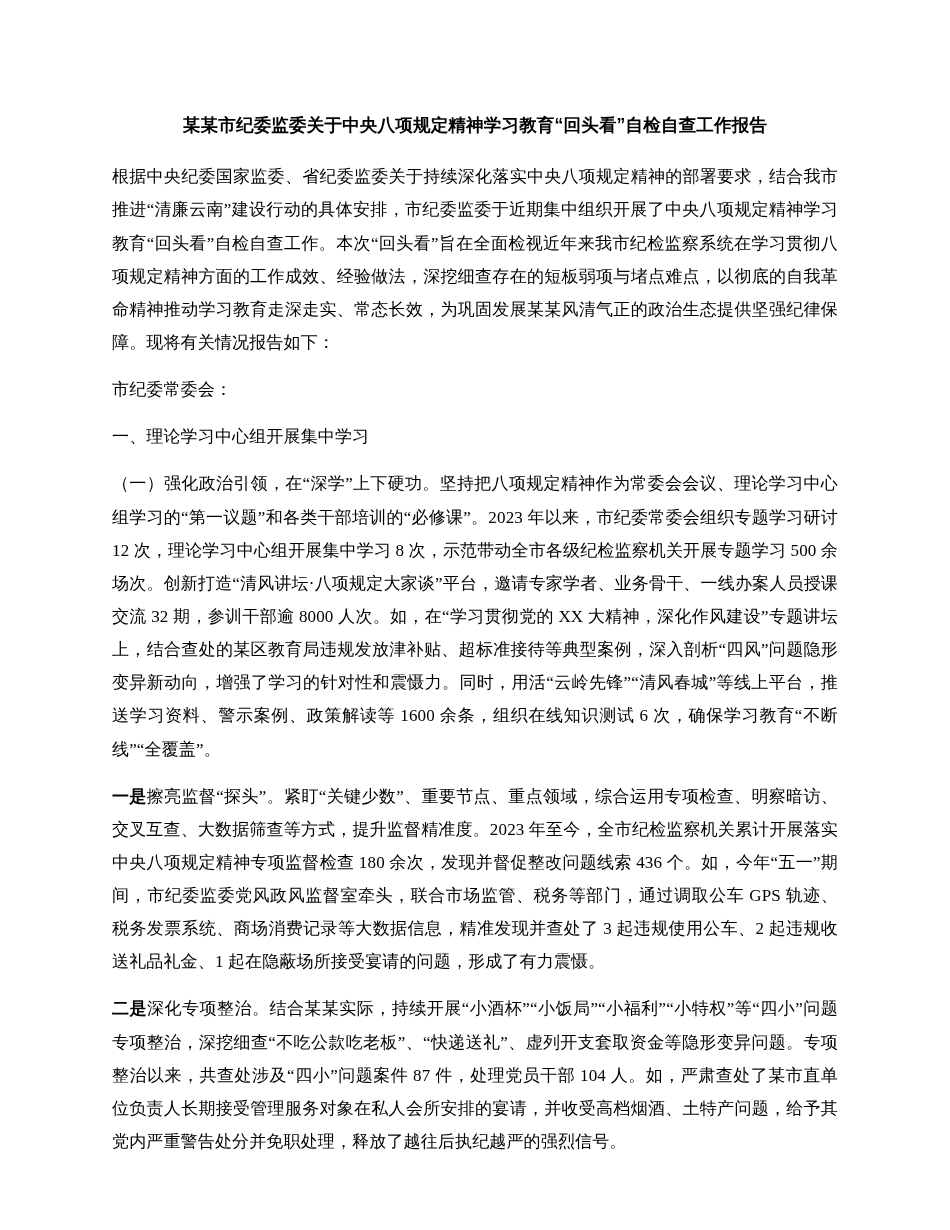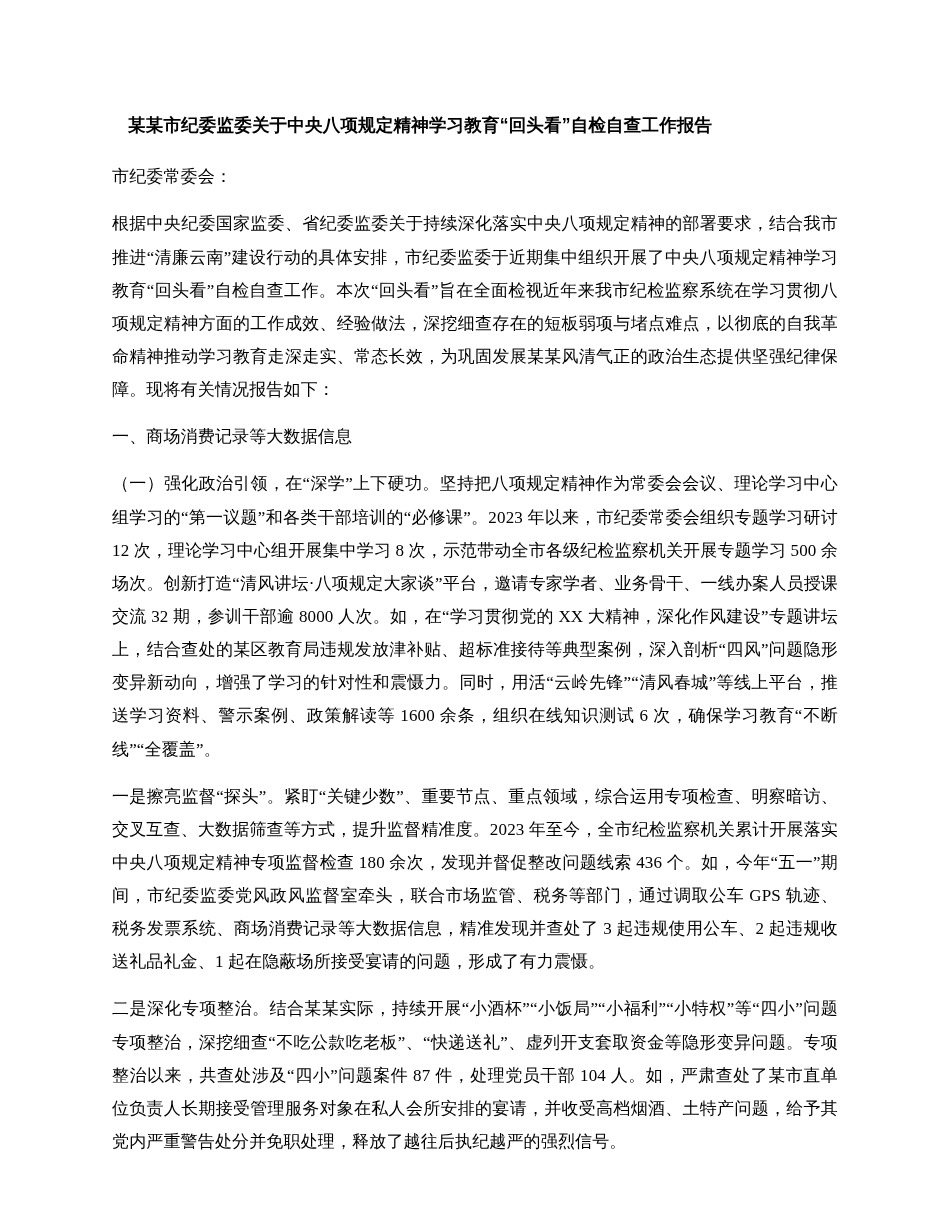--- a/index.html
+++ b/index.html
@@ -19,54 +19,55 @@
     box-sizing: border-box;
     padding: 112px 112px 40px 112px;
     background: #ffffff;
   }
   .doc-title {
     font-family: "Liberation Sans", sans-serif;
     font-weight: bold;
     font-size: 17.5px;
     line-height: 1.5;
     letter-spacing: 0.2px;
-    margin: 0 0 22px 16px;
+    margin: 0 0 22px 0;
     color: #000;
+    text-align: center;
   }
   p.para {
     font-size: 17px;
     line-height: 1.95;
     margin: 0 0 14px 0;
     text-align: justify;
     text-justify: inter-ideograph;
     letter-spacing: 0.15px;
   }
   .strong-lead {
     font-family: "Liberation Sans", sans-serif;
-    font-weight: normal;
+    font-weight: bold;
   }
   .section-head {
     font-size: 17px;
     line-height: 1.95;
     margin: 0 0 14px 0;
     letter-spacing: 0.15px;
   }
 </style>
 </head>
 <body>
 
 <div class="page">
 
   <h1 class="doc-title">某某市纪委监委关于中央八项规定精神学习教育“回头看”自检自查工作报告</h1>
 
+  <p class="para">根据中央纪委国家监委、省纪委监委关于持续深化落实中央八项规定精神的部署要求，结合我市推进“清廉云南”建设行动的具体安排，市纪委监委于近期集中组织开展了中央八项规定精神学习教育“回头看”自检自查工作。本次“回头看”旨在全面检视近年来我市纪检监察系统在学习贯彻八项规定精神方面的工作成效、经验做法，深挖细查存在的短板弱项与堵点难点，以彻底的自我革命精神推动学习教育走深走实、常态长效，为巩固发展某某风清气正的政治生态提供坚强纪律保障。现将有关情况报告如下：</p>
+
   <p class="para">市纪委常委会：</p>
 
-  <p class="para">根据中央纪委国家监委、省纪委监委关于持续深化落实中央八项规定精神的部署要求，结合我市推进“清廉云南”建设行动的具体安排，市纪委监委于近期集中组织开展了中央八项规定精神学习教育“回头看”自检自查工作。本次“回头看”旨在全面检视近年来我市纪检监察系统在学习贯彻八项规定精神方面的工作成效、经验做法，深挖细查存在的短板弱项与堵点难点，以彻底的自我革命精神推动学习教育走深走实、常态长效，为巩固发展某某风清气正的政治生态提供坚强纪律保障。现将有关情况报告如下：</p>
-
-  <p class="section-head">一、商场消费记录等大数据信息</p>
+  <p class="section-head">一、理论学习中心组开展集中学习</p>
 
 
   <p class="para">（一）强化政治引领，在“深学”上下硬功。坚持把八项规定精神作为常委会会议、理论学习中心组学习的“第一议题”和各类干部培训的“必修课”。2023 年以来，市纪委常委会组织专题学习研讨 12 次，理论学习中心组开展集中学习 8 次，示范带动全市各级纪检监察机关开展专题学习 500 余场次。创新打造“清风讲坛·八项规定大家谈”平台，邀请专家学者、业务骨干、一线办案人员授课交流 32 期，参训干部逾 8000 人次。如，在“学习贯彻党的 XX 大精神，深化作风建设”专题讲坛上，结合查处的某区教育局违规发放津补贴、超标准接待等典型案例，深入剖析“四风”问题隐形变异新动向，增强了学习的针对性和震慑力。同时，用活“云岭先锋”“清风春城”等线上平台，推送学习资料、警示案例、政策解读等 1600 余条，组织在线知识测试 6 次，确保学习教育“不断线”“全覆盖”。</p>
 
 
   <p class="para"><span class="strong-lead">一是</span><span>擦亮监督“探头”。紧盯“关键少数”、重要节点、重点领域，综合运用专项检查、明察暗访、交叉互查、大数据筛查等方式，提升监督精准度。2023 年至今，全市纪检监察机关累计开展落实中央八项规定精神专项监督检查 180 余次，发现并督促整改问题线索 436 个。如，今年“五一”期间，市纪委监委党风政风监督室牵头，联合市场监管、税务等部门，通过调取公车 GPS 轨迹、税务发票系统、商场消费记录等大数据信息，精准发现并查处了 3 起违规使用公车、2 起违规收送礼品礼金、1 起在隐蔽场所接受宴请的问题，形成了有力震慑。</span></p>
 
   <p class="para"><span class="strong-lead">二是</span><span>深化专项整治。结合某某实际，持续开展“小酒杯”“小饭局”“小福利”“小特权”等“四小”问题专项整治，深挖细查“不吃公款吃老板”、“快递送礼”、虚列开支套取资金等隐形变异问题。专项整治以来，共查处涉及“四小”问题案件 87 件，处理党员干部 104 人。如，严肃查处了某市直单位负责人长期接受管理服务对象在私人会所安排的宴请，并收受高档烟酒、土特产问题，给予其党内严重警告处分并免职处理，释放了越往后执纪越严的强烈信号。</span></p>
 
 </div>

